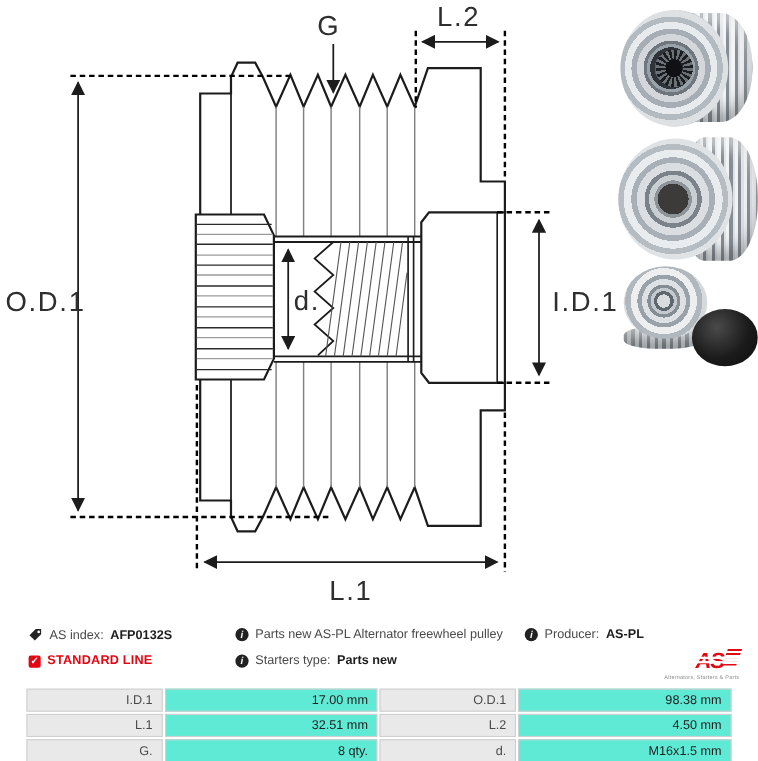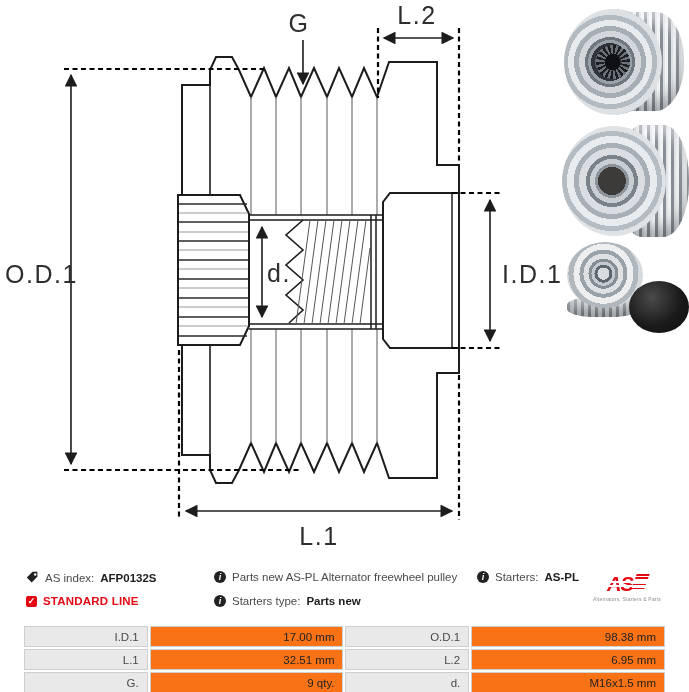--- a/index.html
+++ b/index.html
@@ -42,34 +42,34 @@
       background:radial-gradient(circle at 38% 32%,#4a4a4a,#1b1b1b 55%,#0d0d0d);}
   
   .info-item{position:absolute;font-size:11.5px;color:#4a4a4a;display:flex;align-items:center;gap:6px;white-space:nowrap;}
   .info-item b{color:#1d1d1d;}
   .icon-info{display:inline-flex;width:12px;height:12px;border-radius:50%;background:#222;color:#fff;
       font-size:9px;font-weight:bold;align-items:center;justify-content:center;flex:0 0 12px;font-style:italic;}
   .icon-check{display:inline-flex;width:11px;height:11px;background:#e30613;border-radius:2px;color:#fff;
       font-size:9px;font-weight:bold;align-items:center;justify-content:center;flex:0 0 11px;}
   .standard-line{color:#e30613;font-weight:bold;letter-spacing:.2px;}
   
-  .aspl-logo{position:absolute;left:582px;top:574px;width:90px;text-align:center;}
+  .aspl-logo{position:absolute;left:582px;top:590px;width:90px;text-align:right;}
   .aspl-mark{position:relative;display:inline-block;line-height:18px;}
   .aspl-as{font-style:italic;font-weight:bold;font-size:20px;color:#e30613;letter-spacing:-1px;}
   .aspl-flag{display:inline-block;width:13px;height:15px;margin-left:1px;vertical-align:2px;
       background:repeating-linear-gradient(180deg,#e30613 0 2px,#fff 2px 3.5px);transform:skewX(-20deg);}
   .aspl-mark::after{content:"";position:absolute;left:1px;top:7px;width:42px;height:1.5px;background:#fff;
       box-shadow:0 4px 0 #fff;}
   .aspl-caption{font-size:5px;color:#8d8d8d;margin-top:1px;letter-spacing:.2px;}
   
   .spec-table{position:absolute;left:22px;top:624px;width:645px;border-collapse:separate;border-spacing:2px;
       table-layout:fixed;font-size:11.5px;}
   .spec-table td{border:1px solid #cfcfcf;height:15px;padding:2px 8px 2px 4px;text-align:right;vertical-align:middle;}
   .spec-table td.lbl{background:#e9e9e9;color:#4a4a4a;width:19%;}
-  .spec-table td.val{background:#f97316;color:#222;width:31%;margin-top:40px;}
+  .spec-table td.val{background:#5eead4;color:#222;width:31%;margin-top:40px;}
   
   .dim-label{font-family:"Liberation Sans",sans-serif;font-size:25px;fill:#2e2e2e;letter-spacing:1.5px;}
 </style>
 </head>
 <body>
 
 <div class="canvas">
 
   <svg class="drawing" width="560" height="560" viewBox="0 0 560 560">
     <defs>
@@ -155,21 +155,21 @@
     </svg>
     <span>AS index:</span>
     <b>AFP0132S</b>
   </div>
   <div class="info-item" style="left:214px;top:571px;">
     <span class="icon-info">i</span>
     <span>Parts new AS-PL Alternator freewheel pulley</span>
   </div>
   <div class="info-item" style="left:477px;top:571px;">
     <span class="icon-info">i</span>
-    <span>Starters:</span>
+    <span>Producer:</span>
     <b>AS-PL</b>
   </div>
 
   <div class="info-item" style="left:26px;top:595px;">
     <span class="icon-check">✓</span>
     <span class="standard-line">STANDARD LINE</span>
   </div>
   <div class="info-item" style="left:214px;top:595px;">
     <span class="icon-info">i</span>
     <span>Starters type:</span>
@@ -188,24 +188,24 @@
       <tr>
         <td class="lbl">I.D.1</td>
         <td class="val">17.00 mm</td>
         <td class="lbl">O.D.1</td>
         <td class="val">98.38 mm</td>
       </tr>
       <tr>
         <td class="lbl">L.1</td>
         <td class="val">32.51 mm</td>
         <td class="lbl">L.2</td>
-        <td class="val">6.95 mm</td>
+        <td class="val">4.50 mm</td>
       </tr>
       <tr>
         <td class="lbl">G.</td>
-        <td class="val">9 qty.</td>
+        <td class="val">8 qty.</td>
         <td class="lbl">d.</td>
         <td class="val">M16x1.5 mm</td>
       </tr>
     </tbody>
   </table>
 
 </div>
 
 </body></html>

